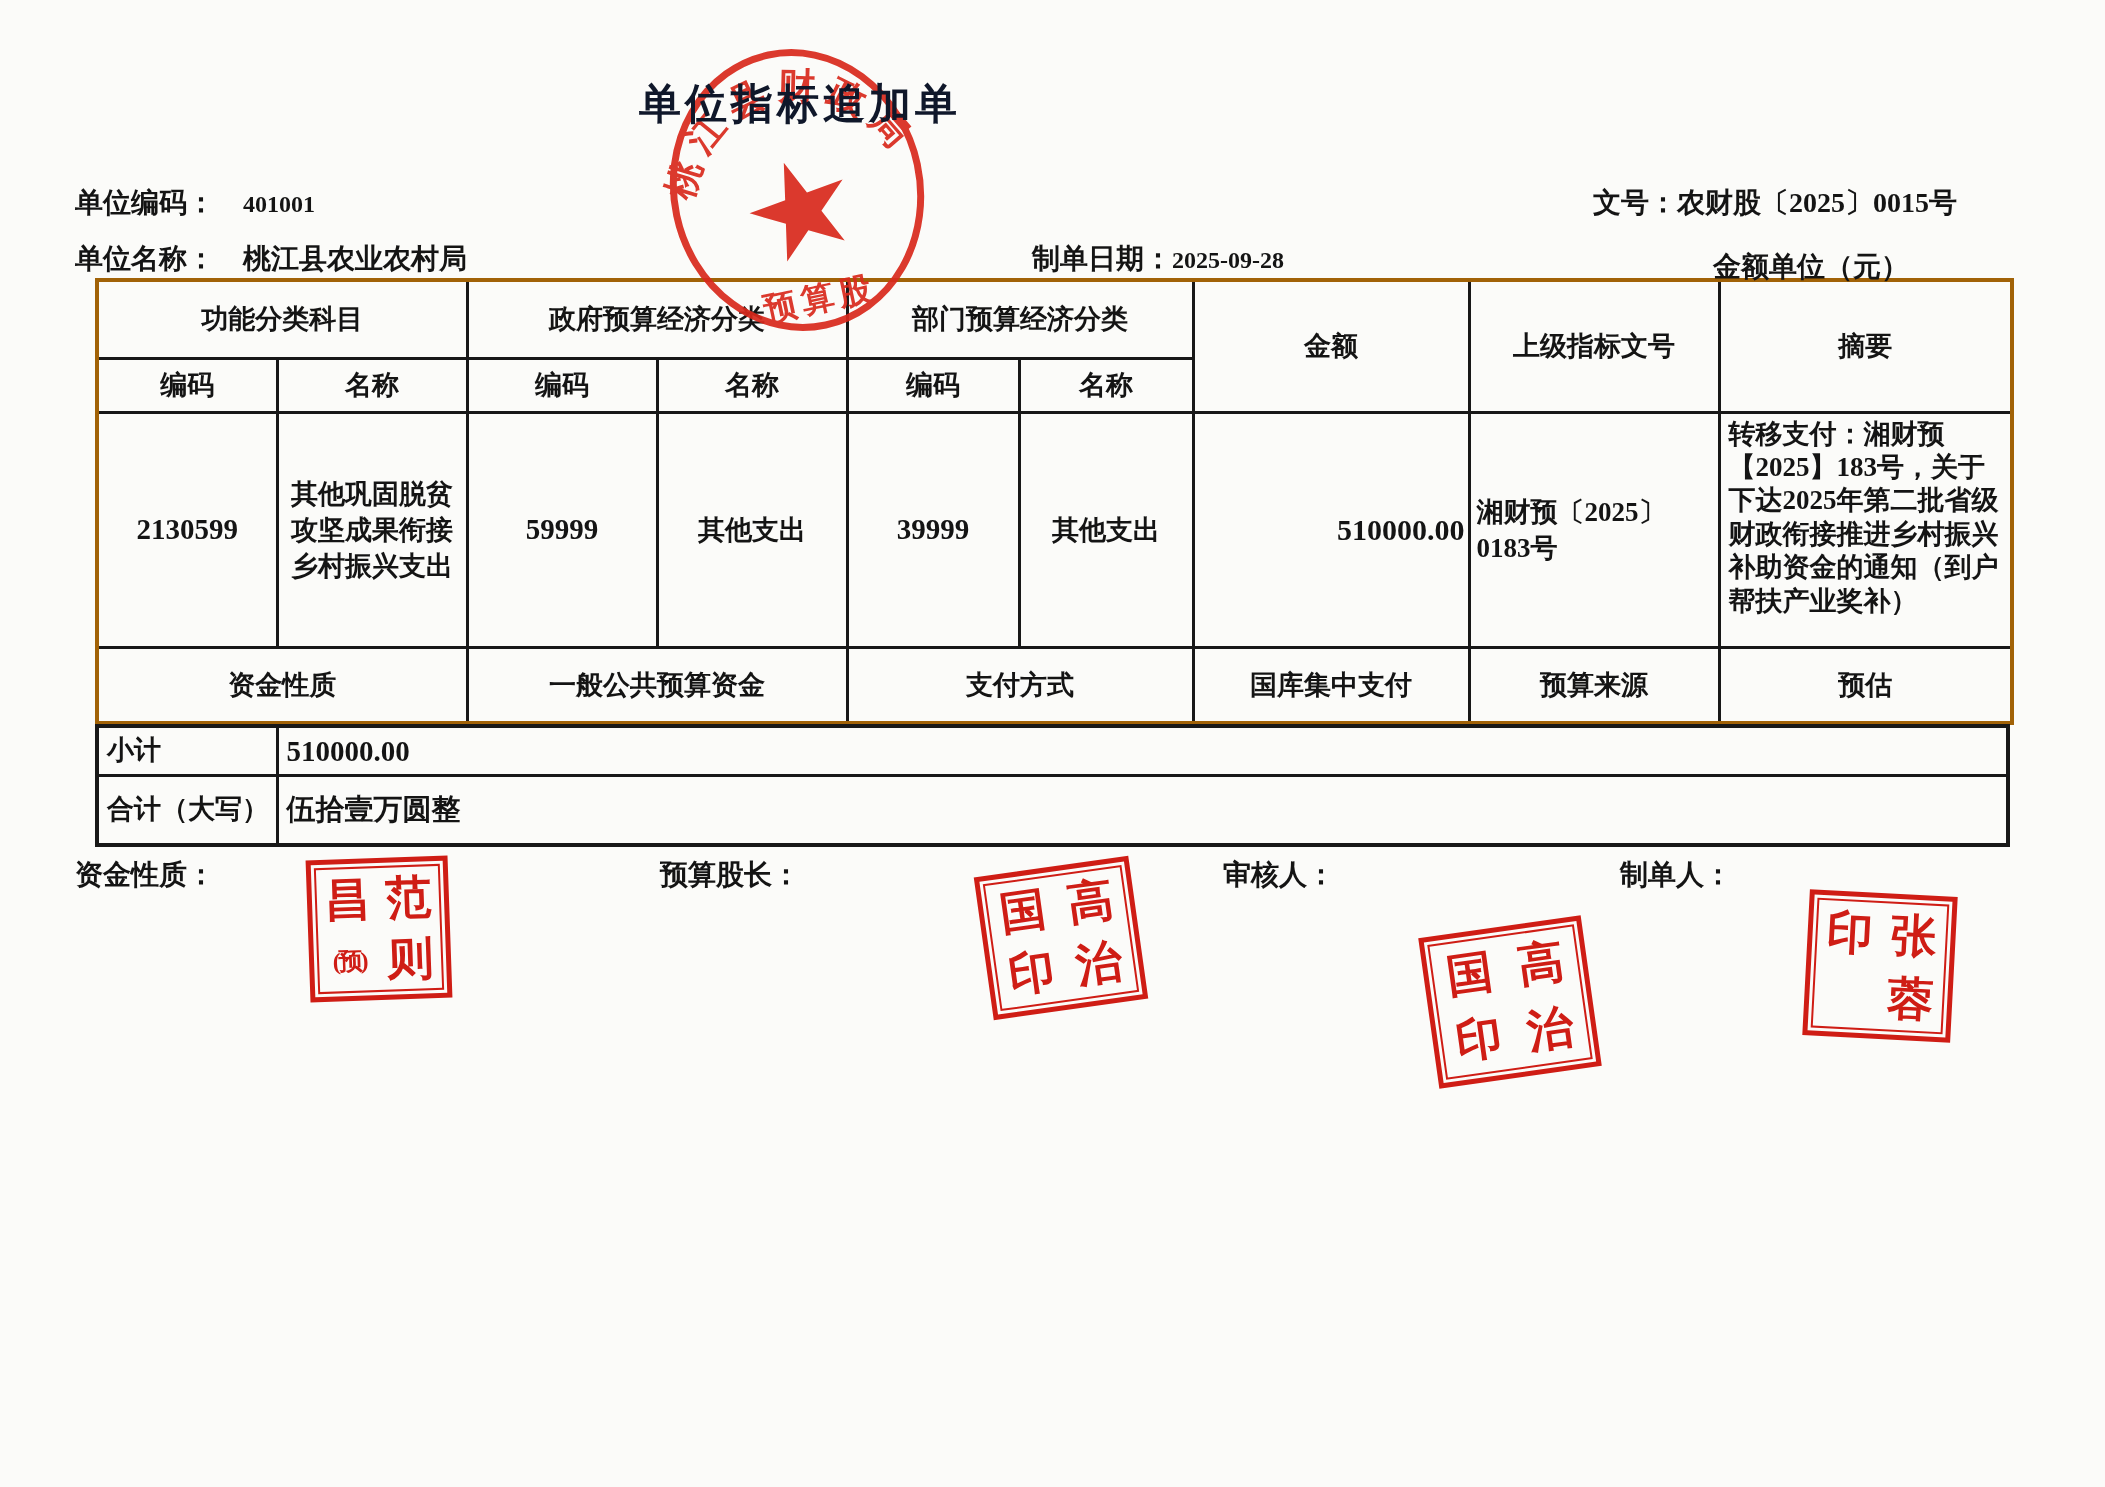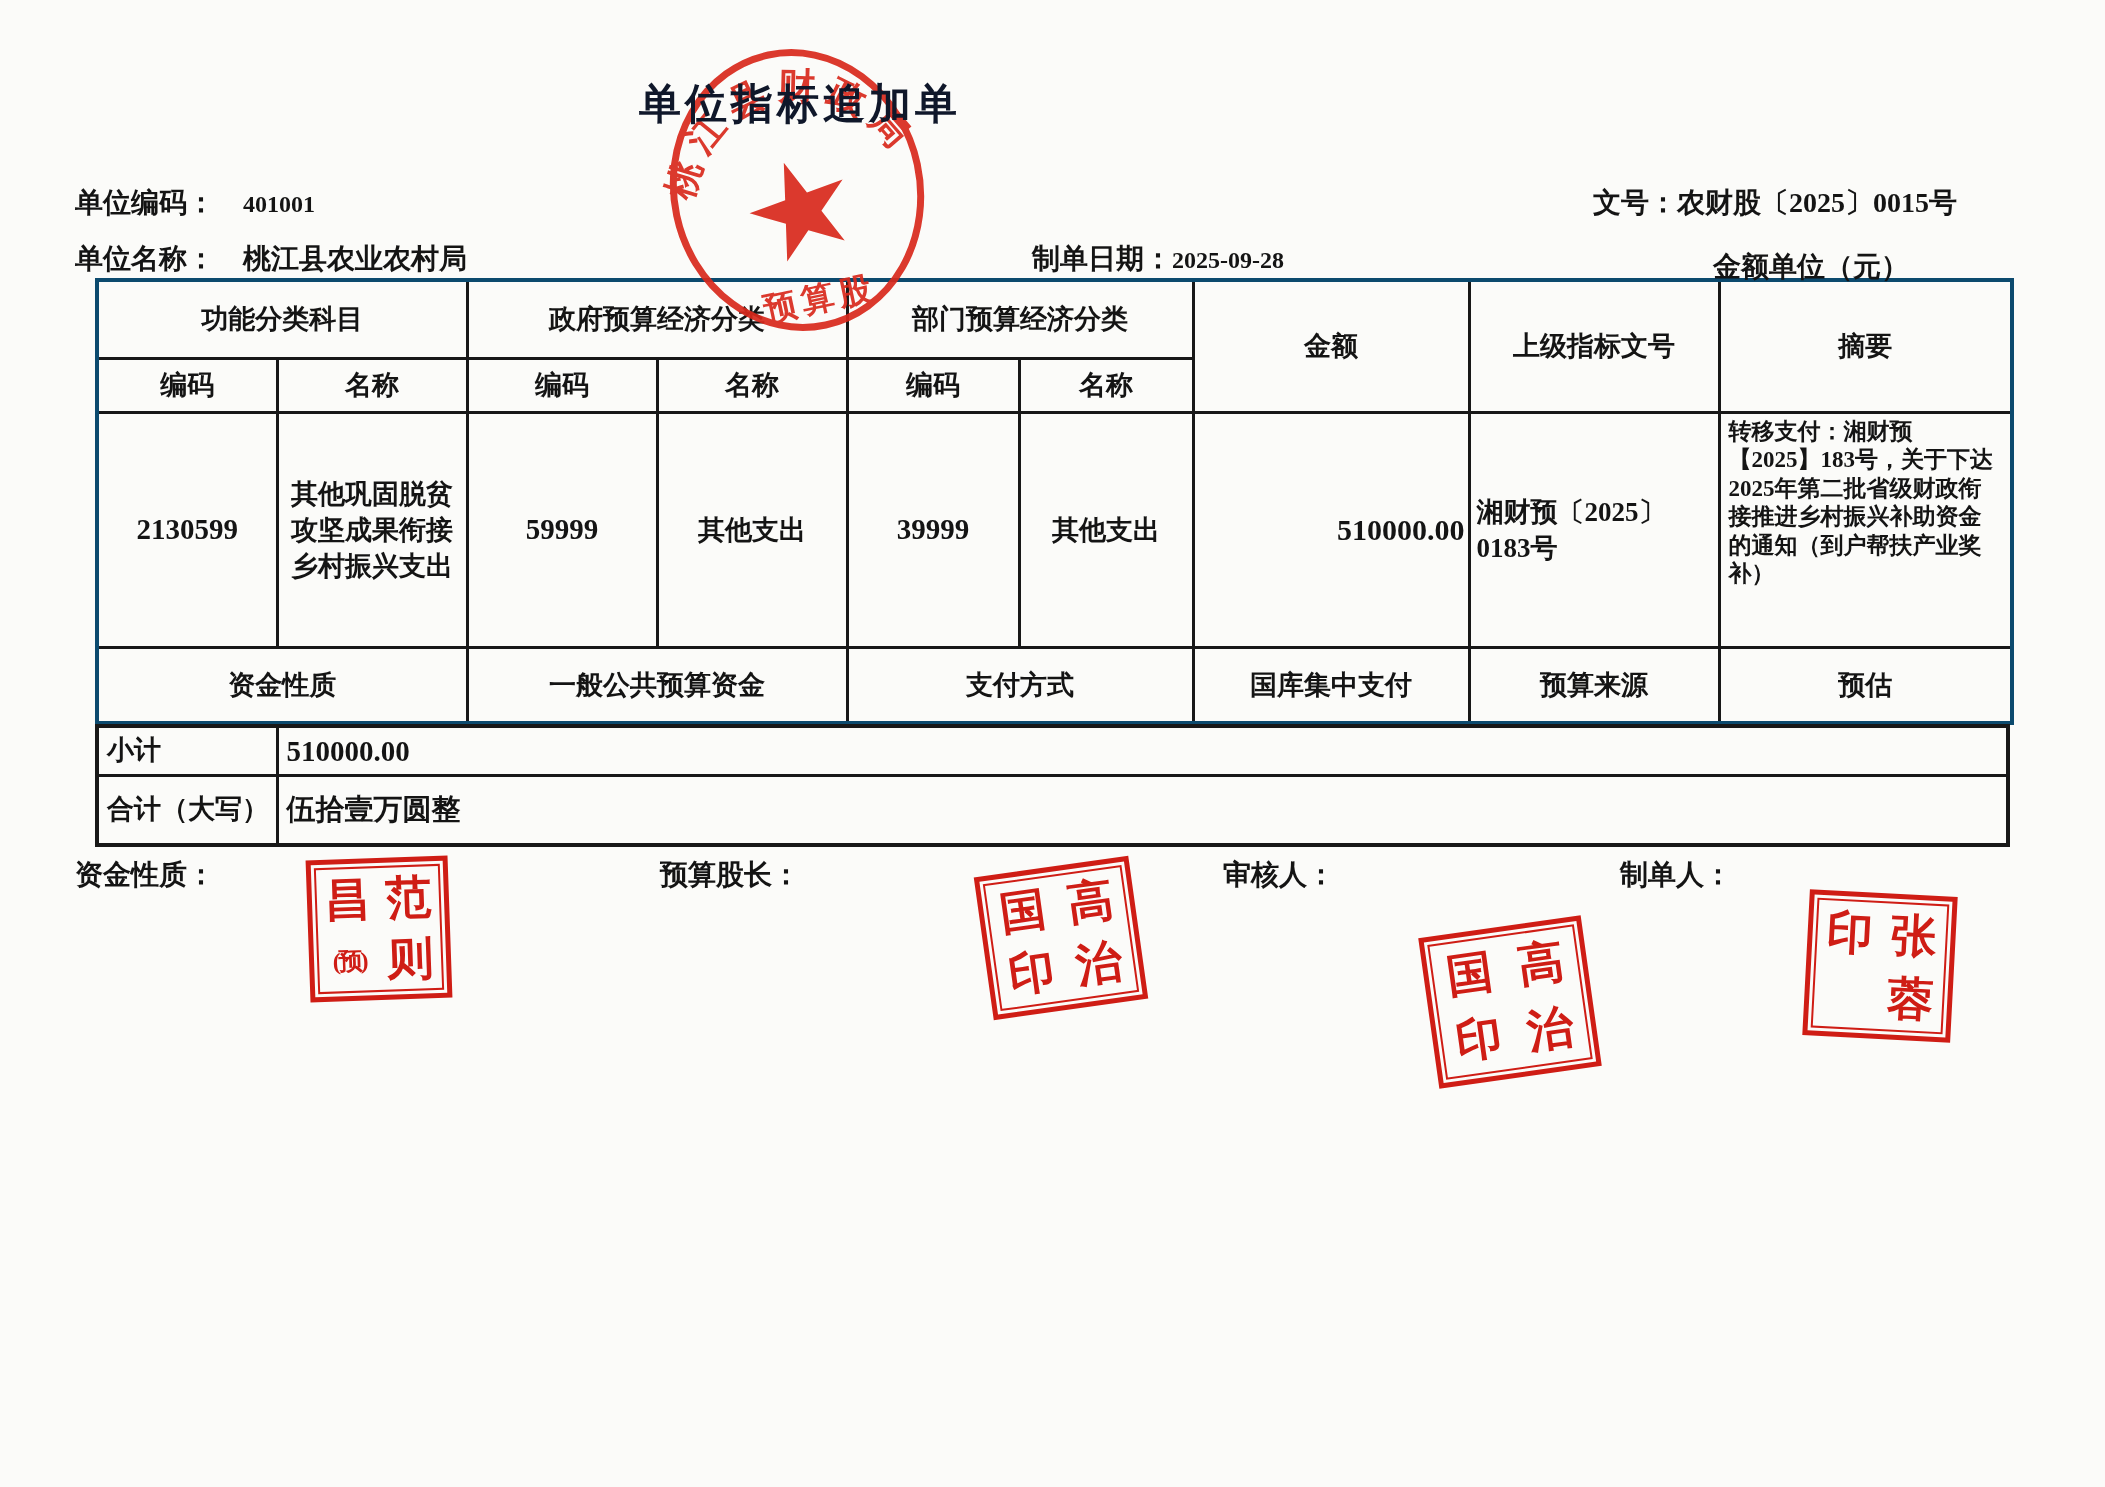--- a/index.html
+++ b/index.html
@@ -17,29 +17,29 @@
   .info .num{font-weight:600;font-size:24px;}
   
   .seal{position:absolute;left:662px;top:40px;z-index:2;opacity:.92;transform:rotate(-12deg);}
   
   table{border-collapse:collapse;table-layout:fixed;background:transparent;}
   .main{position:absolute;left:95px;top:278px;width:1915px;z-index:1;}
   .main th,.main td,.sum td{
     border:3px solid #181818;text-align:center;vertical-align:middle;
     font-size:27px;font-weight:700;padding:2px 6px;overflow:hidden;
   }
-  .main{border:4px solid #0c4a6e;}
+  .main{border:4px solid #a16207;}
   .gh{height:78px;}
   .sh{height:54px;font-family:Liberation Mono, monospace;}
   .datarow td{height:216px;}
   .fundrow td{height:68px;}
   td.code{font-weight:600;font-size:29px;}
   td.amount{text-align:right;font-weight:600;font-size:30px;padding-right:3px;}
   td.refdoc{text-align:left;font-weight:700;padding:8px 6px;}
-  td.summary{text-align:left;vertical-align:top;line-height:1.24;padding:4px 8px;font-size:23px;}
+  td.summary{text-align:left;vertical-align:top;line-height:1.24;padding:4px 8px;font-size:27px;}
   
   .sum{position:absolute;left:95px;top:724px;width:1915px;border:4px solid #181818;z-index:1;}
   .sum td{text-align:left;}
   .sum .lbl{padding-left:8px;line-height:1.1;}
   .sum tr.r1 td{height:42px;}
   .sum tr.r2 td{height:62px;}
   .sum .val{padding-left:8px;font-size:29px;}
   
   .sig{position:absolute;top:856px;font-size:28px;font-weight:700;z-index:3;white-space:nowrap;}
   

